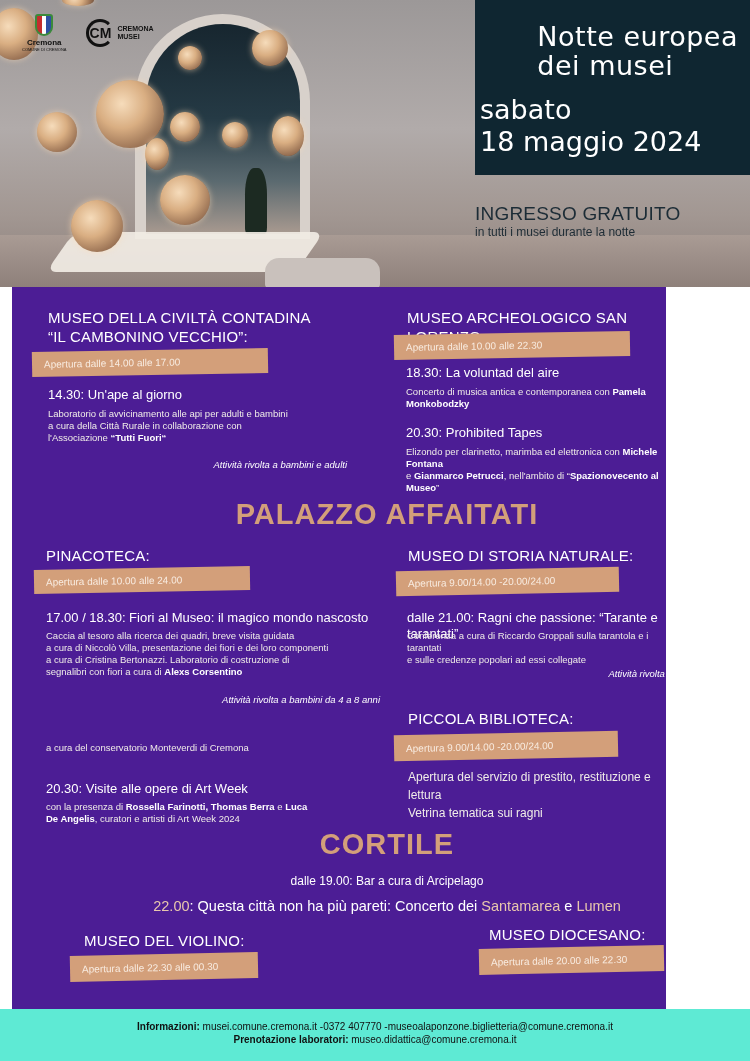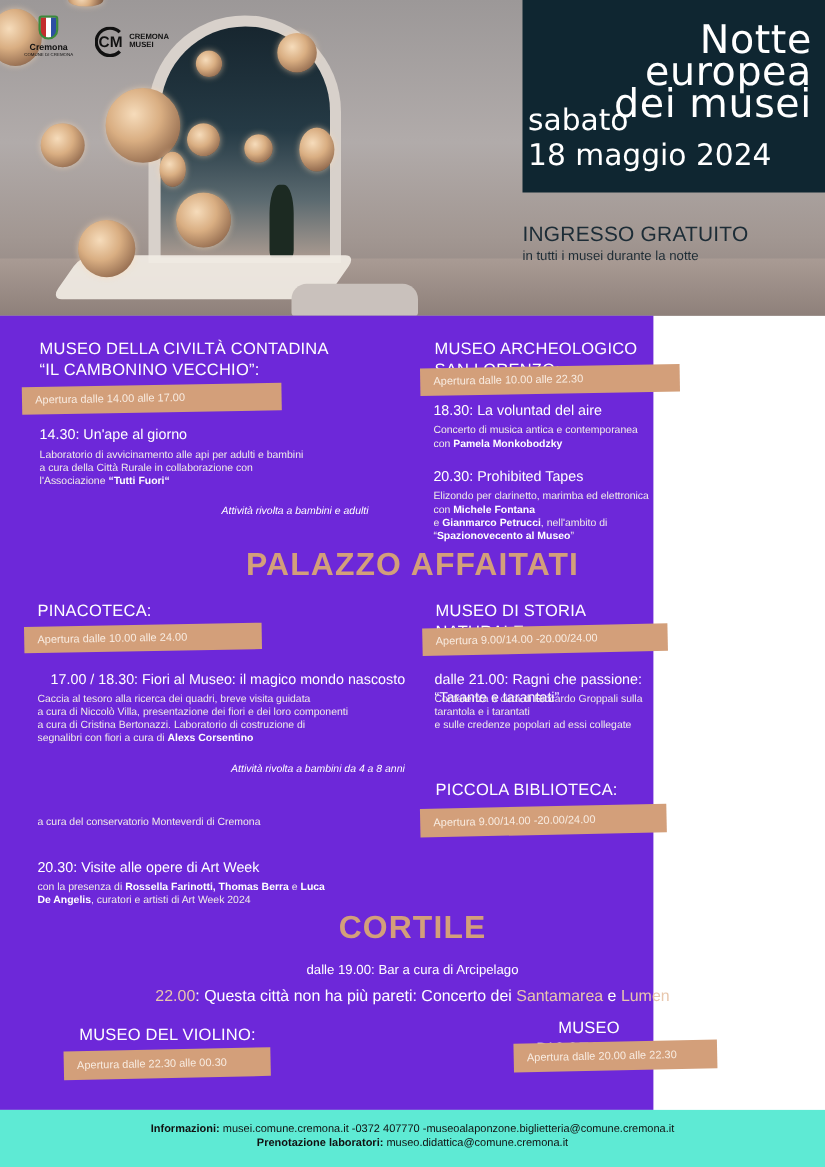--- a/index.html
+++ b/index.html
@@ -18,42 +18,42 @@
   .hero .arch { position: absolute; left: 146px; top: 24px; width: 154px; height: 210px;
     background: linear-gradient(180deg, #17262f 0%, #253a45 45%, #5b6a70 75%, #a99a90 100%);
     border-radius: 77px 77px 0 0; }
   .hero .tree { position: absolute; left: 245px; top: 168px; width: 22px; height: 66px;
     background: #1c2a22; border-radius: 40% 40% 10% 10%; }
   .hero .pouf { position: absolute; left: 265px; top: 258px; width: 115px; height: 30px;
     background: #c9c1bc; border-radius: 14px 14px 4px 4px; }
   .moon { position: absolute; border-radius: 50%;
     background: radial-gradient(circle at 38% 35%, #f6dcbb 0%, #d9ae82 40%, #9b7355 75%, #6e4f3b 100%);
     box-shadow: 0 0 6px rgba(255,220,180,.6); }
-  .logos { position: absolute; left: 22px; top: 14px; display: flex; align-items: flex-end; gap: 20px; }
+  .logos { position: absolute; left: 22px; top: 14px; display: flex; align-items: center; gap: 20px; }
   .logo-cremona { display: flex; flex-direction: column; align-items: center; }
   .crest { width: 18px; height: 22px; background: linear-gradient(90deg,#c42d2d 0 33%,#ffffff 33% 66%,#2d4fa3 66%);
     border: 2px solid #3b8a3b; border-radius: 3px 3px 9px 9px; }
   .logo-cremona .name { font-size: 8px; font-weight: bold; color: #111; margin-top: 2px; }
   .logo-cremona .sub { font-size: 4px; color: #111; }
   .logo-musei { display: flex; align-items: center; gap: 3px; }
   .cm-mark { width: 28px; height: 28px; border: 3px solid #111; border-right-color: transparent; border-radius: 50%;
     display: flex; align-items: center; justify-content: center; font-weight: bold; color: #111; font-size: 14px; }
   .logo-musei .txt { font-size: 7px; color: #111; font-weight: bold; line-height: 8px; }
 
   .title-box { position: absolute; left: 475px; top: 0; width: 275px; height: 175px; background: #0f2631; }
-  .title-box .t1 { position: absolute; right: 12px; top: 22px; text-align: right; font-size: 36px; line-height: 29px;
+  .title-box .t1 { position: absolute; right: 12px; top: 22px; text-align: left; font-size: 27px; line-height: 29px;
     font-family: "DejaVu Sans", sans-serif; letter-spacing: .5px; }
   .title-box .t2 { position: absolute; left: 5px; top: 94px; font-size: 27px; line-height: 32px;
     font-family: "DejaVu Sans", sans-serif; }
   .free { position: absolute; left: 475px; top: 187px; color: #1c2c36; }
   .free .a { font-size: 19px; letter-spacing: .2px; margin-top: 16px; }
   .free .b { font-size: 12px; color: #1e2c35; margin-top: 0px; }
 
   
-  .main { position: absolute; left: 0; top: 287px; width: 594px; height: 722px; background: #6d28d9; }
+  .main { position: absolute; left: 12px; top: 287px; width: 654px; height: 722px; background: #4c1d95; }
   .sec-title { position: absolute; font-size: 15px; letter-spacing: .2px; line-height: 19px; }
   .band { position: absolute; background: #d39f7a; color: #f8ebe0; font-size: 10px; padding-left: 12px;
     display: flex; align-items: center; }
   .ev-title { position: absolute; font-size: 13px; line-height: 16px; }
   .ev-desc { position: absolute; font-size: 9.5px; line-height: 12px; color: #f0ece8; }
   .ev-desc b { font-weight: bold; color: #ffffff; }
   .note { position: absolute; font-size: 9.5px; font-style: italic; text-align: right; }
   .big-head { position: absolute; left: 0; width: 750px; text-align: center; color: #d39f7a; font-weight: bold;
     letter-spacing: 1px; }
   .cortile-line { position: absolute; left: 0; width: 750px; text-align: center; }
@@ -142,21 +142,21 @@
   <div class="ev-title" style="left:394px;top:138px;">20.30: Prohibited Tapes</div>
   <div class="ev-desc" style="left:394px;top:159px;">
     <div><span>Elizondo per clarinetto, marimba ed elettronica con </span><b>Michele Fontana</b></div>
     <div><span>e </span><b>Gianmarco Petrucci</b><span>, nell'ambito di “</span><b>Spazionovecento al Museo</b><span>”</span></div>
   </div>
 
   <div class="big-head" style="top:211px;font-size:29px;">PALAZZO AFFAITATI</div>
 
   <div class="sec-title" style="left:34px;top:259px;">PINACOTECA:</div>
   <div class="band" style="left:22px;top:281px;width:216px;height:24px;transform:rotate(-1deg);">Apertura dalle 10.00 alle 24.00</div>
-  <div class="ev-title" style="left:34px;top:323px;margin-left:12px;">17.00 / 18.30: Fiori al Museo: il magico mondo nascosto</div>
+  <div class="ev-title" style="left:34px;top:323px;">17.00 / 18.30: Fiori al Museo: il magico mondo nascosto</div>
   <div class="ev-desc" style="left:34px;top:343px;">
     <div>Caccia al tesoro alla ricerca dei quadri, breve visita guidata</div>
     <div>a cura di Niccolò Villa, presentazione dei fiori e dei loro componenti</div>
     <div>a cura di Cristina Bertonazzi. Laboratorio di costruzione di</div>
     <div><span>segnalibri con fiori a cura di </span><b>Alexs Corsentino</b></div>
   </div>
   <div class="note" style="left:110px;top:407px;width:258px;">Attività rivolta a bambini da 4 a 8 anni</div>
   <div class="ev-desc" style="left:34px;top:455px;">a cura del conservatorio Monteverdi di Cremona</div>
   <div class="ev-title" style="left:34px;top:494px;">20.30: Visite alle opere di Art Week</div>
   <div class="ev-desc" style="left:34px;top:514px;">
@@ -168,20 +168,24 @@
   <div class="band" style="left:384px;top:282px;width:223px;height:25px;transform:rotate(-1.2deg);">Apertura 9.00/14.00 -20.00/24.00</div>
   <div class="ev-title" style="left:395px;top:323px;">dalle 21.00: Ragni che passione:  “Tarante e tarantati”</div>
   <div class="ev-desc" style="left:395px;top:343px;">
     <div>Conferenza a cura di Riccardo Groppali sulla tarantola e i tarantati</div>
     <div>e sulle credenze popolari ad essi collegate</div>
   </div>
   <div class="note" style="left:480px;top:381px;width:250px;">Attività rivolta a bambini e adulti</div>
 
   <div class="sec-title" style="left:396px;top:422px;">PICCOLA BIBLIOTECA:</div>
   <div class="band" style="left:382px;top:446px;width:224px;height:26px;transform:rotate(-1.2deg);">Apertura 9.00/14.00 -20.00/24.00</div>
+  <div class="ev-desc" style="left:396px;top:481px;font-size:12px;line-height:18px;">
+    <div>Apertura del servizio di prestito, restituzione e lettura</div>
+    <div>Vetrina tematica sui ragni</div>
+  </div>
 
   <div class="big-head" style="top:541px;font-size:29px;">CORTILE</div>
   <div class="cortile-line" style="top:587px;font-size:12px;"><span>dalle  19.00:</span><span> Bar a cura di Arcipelago</span></div>
   <div class="cortile-line" style="top:611px;font-size:14.5px;"><span style="color:#e8c7ad">22.00</span><span>: Questa città non ha più pareti:  Concerto dei </span><span style="color:#e8c7ad">Santamarea</span><span> e </span><span style="color:#e8c7ad">Lumen</span></div>
 
   <div class="sec-title" style="left:72px;top:644px;">MUSEO DEL VIOLINO:</div>
   <div class="band" style="left:58px;top:667px;width:188px;height:26px;transform:rotate(-1.2deg);">Apertura dalle 22.30 alle 00.30</div>
 
   <div class="sec-title" style="left:477px;top:638px;text-align:center;">MUSEO DIOCESANO:</div>
   <div class="band" style="left:467px;top:660px;width:185px;height:26px;transform:rotate(-1.2deg);">Apertura dalle 20.00 alle 22.30</div>

